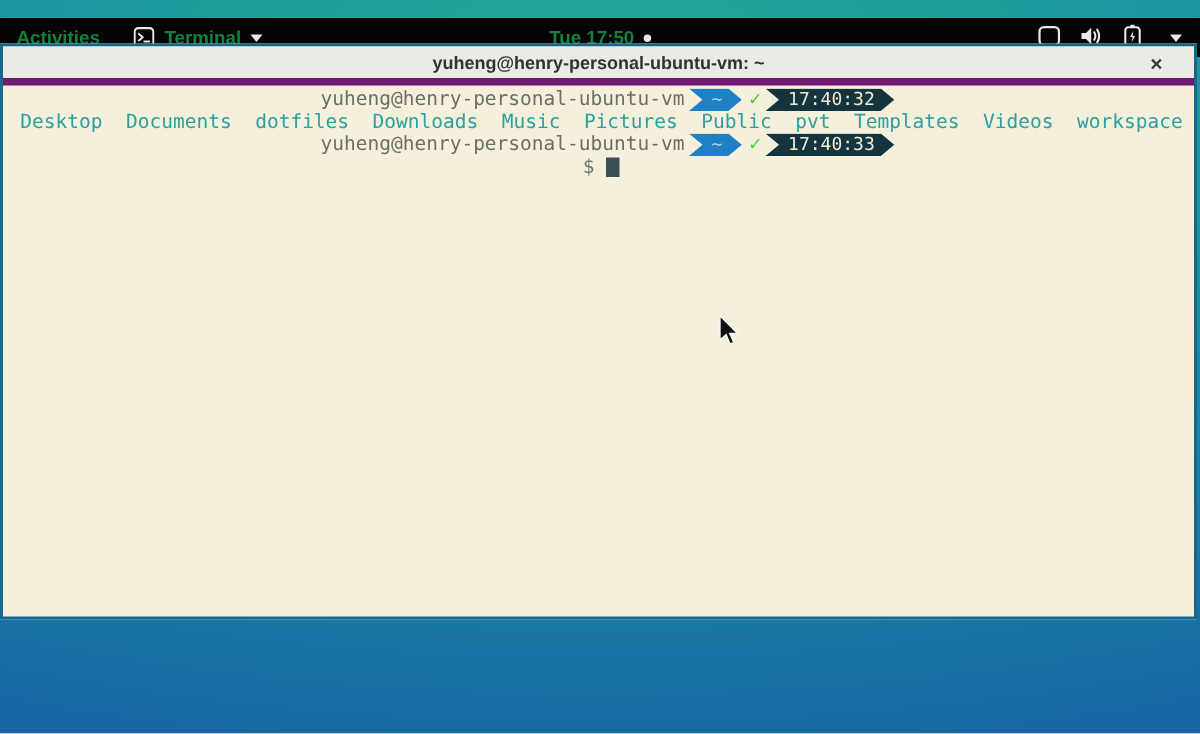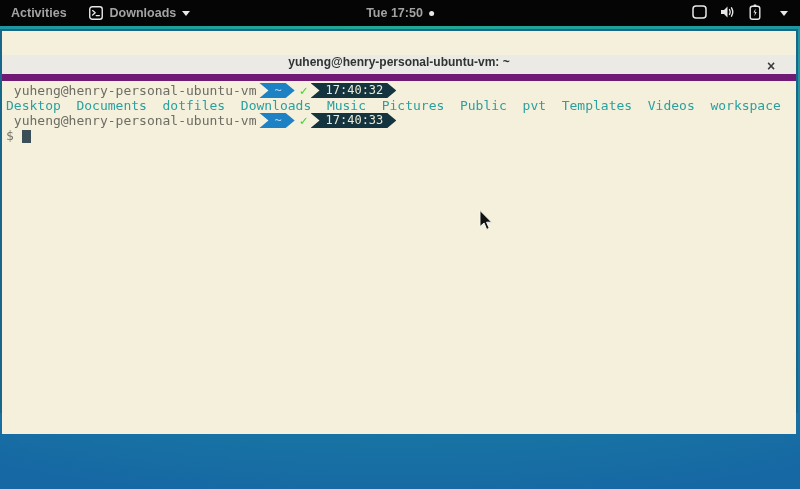--- a/index.html
+++ b/index.html
@@ -4,49 +4,49 @@
 <style>
   * { margin:0; padding:0; box-sizing:border-box; }
   body { width:800px; height:489px; font-family:"Liberation Sans", sans-serif; }
   .screen {
     position:relative; width:800px; height:489px; overflow:hidden;
     background: radial-gradient(ellipse 130% 95% at 50% 8%, #23a894 0%, #1d93a2 45%, #1668a4 100%);
   }
 
   
   .topbar {
-    position:absolute; top:0; left:0; width:800px; height:26px;
-    background:#050505; color:#a3a3a3; display:flex; align-items:center;
+    position:absolute; top:12px; left:0; width:800px; height:26px;
+    background:#050505; color:#15803d; display:flex; align-items:center;
     font-size:12.5px; font-weight:700;
   }
   .tb-left { display:flex; align-items:center; height:100%; }
   .tb-item { display:flex; align-items:center; height:100%; padding:0 11px; cursor:default; }
   .term-ic { display:inline-flex; margin-right:7px; }
   .caret-down { width:0; height:0; border-left:4px solid transparent; border-right:4px solid transparent; border-top:5px solid #e8e8e8; margin-left:6px; }
   .tb-center { position:absolute; left:50%; transform:translateX(-50%); top:0; height:26px; display:flex; align-items:center; padding:0 8px; }
   .notif-dot { width:5px; height:5px; border-radius:50%; background:#e8e8e8; margin-left:6px; }
   .tb-right { position:absolute; right:0; top:0; height:26px; display:flex; align-items:center; gap:13px; padding:0 12px; }
 
   
   .window {
     position:absolute; top:29px; left:0; width:798px; height:384px;
     border:2px solid #17678c; background:#f4f0dc;
   }
   .titlebar {
-    position:relative; height:26px; background:#eceae5; border-bottom:7px solid #701a75;
-    display:flex; align-items:flex-start; justify-content:center;
-    font-size:12px; font-weight:700; color:#2e3436;margin-top:24px;
+    position:relative; height:26px; background:#eceae5; border-bottom:5px solid #701a75;
+    display:flex; align-items:center; justify-content:center;
+    font-size:12px; font-weight:700; color:#2e3436;
   }
   .close-btn {
     position:absolute; right:16px; top:3px; font-size:14px; font-weight:700; color:#3a3a3a;
     width:18px; text-align:center; cursor:default;
   }
   .term {
     height:353px; padding:2px 0 16px 4px; background:#f4f0dc;
-    font-family:"DejaVu Sans Mono", monospace; font-size:13px; color:#6e6c64;
+    font-family:"DejaVu Sans Mono", monospace; font-size:13px; color:#6e6c64;text-align:center;
   }
   .tline { height:15px; line-height:15px; white-space:pre; }
   .user { color:#6e6c64; }
   .seg { display:inline-block; height:15px; vertical-align:top; line-height:15px;
          clip-path: polygon(0 0, calc(100% - 9px) 0, 100% 50%, calc(100% - 9px) 100%, 0 100%, 9px 50%);
          padding:0 13px 0 15px; margin-left:3px; font-size:12px; }
   .seg-blue { background:#1e81c4; color:#b4d9f2; }
   .seg-dark { background:#143540; color:#f0ead2; margin-left:2px; }
   .check { color:#3fd22a; font-weight:700; margin:0 1px 0 5px; }
   .dollar { color:#74726a; }
@@ -65,21 +65,21 @@
     <div class="tb-left">
       <div class="tb-item">Activities</div>
       <div class="tb-item">
         <span class="term-ic">
           <svg width="14" height="14" viewBox="0 0 14 14">
             <rect x="0.75" y="0.75" width="12.5" height="12.5" rx="2.5" fill="#050505" stroke="#e8e8e8" stroke-width="1.4"></rect>
             <path d="M3.6 4.6 L6.2 6.8 L3.6 9" fill="none" stroke="#e8e8e8" stroke-width="1.3" stroke-linecap="round" stroke-linejoin="round"></path>
             <line x1="7.2" y1="9.6" x2="10.4" y2="9.6" stroke="#e8e8e8" stroke-width="1.3" stroke-linecap="round"></line>
           </svg>
         </span>
-        <span>Downloads</span>
+        <span>Terminal</span>
         <span class="caret-down"></span>
       </div>
     </div>
 
     <div class="tb-center">
       <span>Tue 17:50</span>
       <span class="notif-dot"></span>
     </div>
 
     <div class="tb-right">

